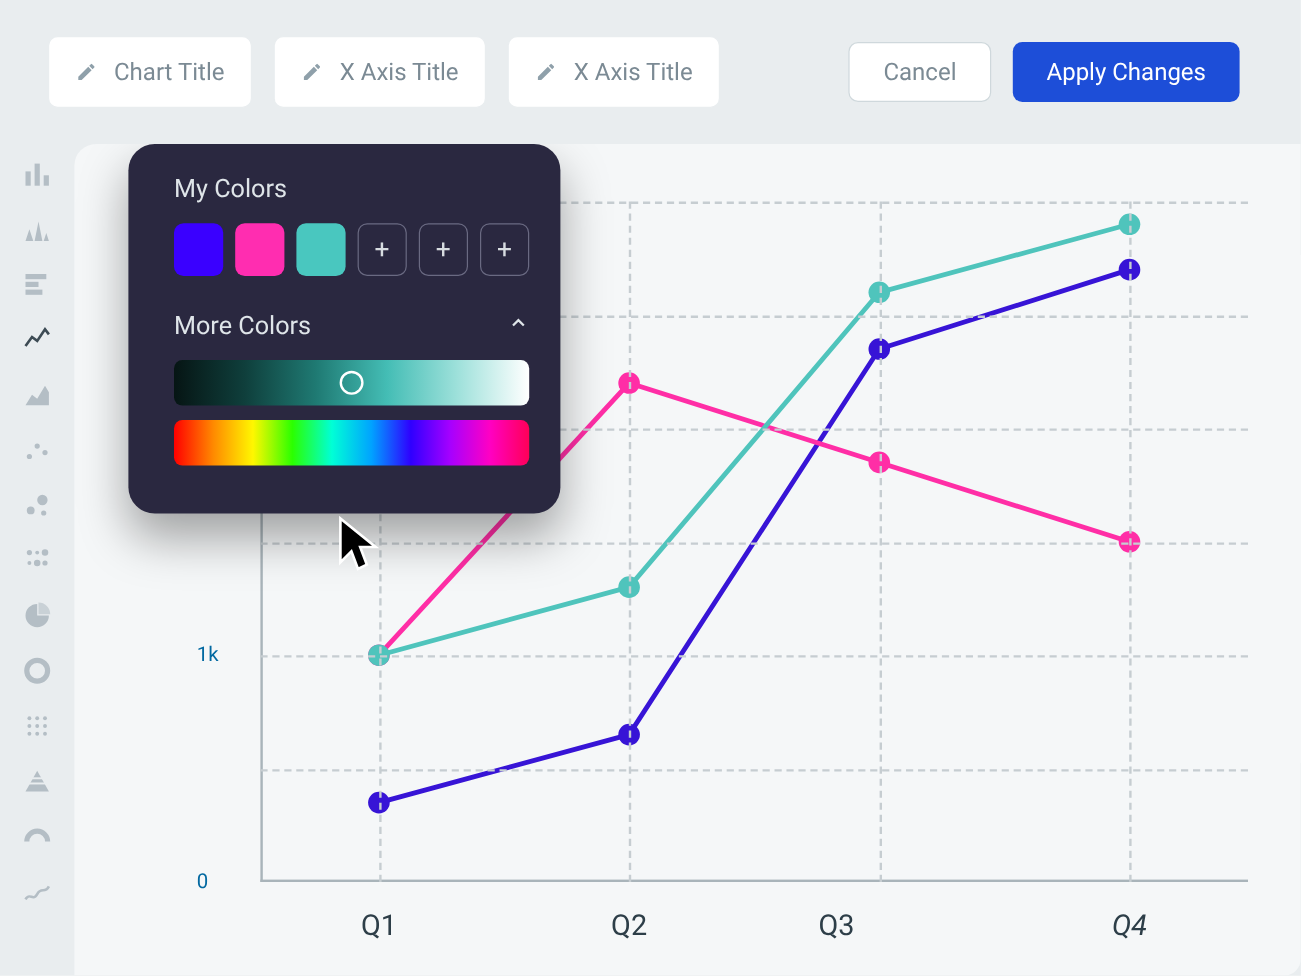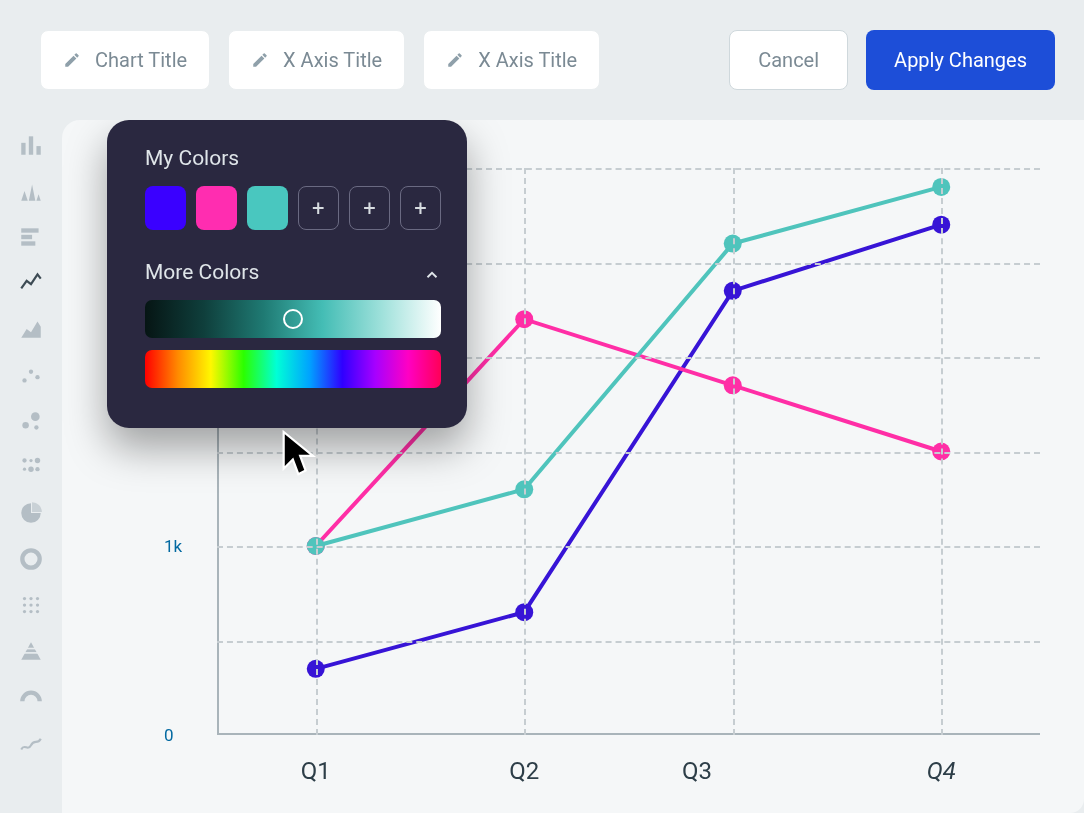--- a/index.html
+++ b/index.html
@@ -1,22 +1,22 @@
 <!DOCTYPE html>
 <html><head>
 <meta charset="utf-8">
 <style>
   *{box-sizing:border-box;margin:0;padding:0;font-family:-apple-system,BlinkMacSystemFont,"Segoe UI",Roboto,Helvetica,Arial,sans-serif;}
   body{background:#e9edef;width:1084px;height:813px;overflow:hidden;border-radius:14px;}
-  .topbar{display:flex;align-items:center;gap:18px;padding:30px 29px 30px 40px;}
+  .topbar{display:flex;align-items:center;gap:18px;padding:30px 51px 30px 40px;}
   .edit-pill{background:#fff;border:1px solid #e9edef;border-radius:8px;height:60px;display:flex;align-items:center;padding:0 22px;gap:14px;cursor:pointer;}
   .edit-pill span{color:#7b8a94;font-size:20px;}
   .pencil{width:18px;height:18px;}
   .spacer{flex:1;}
-  .btn{height:60px;border-radius:8px;font-size:20px;padding:0 28px;display:flex;align-items:center;cursor:pointer;border:none;}
+  .btn{height:50px;border-radius:8px;font-size:20px;padding:0 28px;display:flex;align-items:center;cursor:pointer;border:none;}
   .btn-cancel{background:#fff;border:1.5px solid #cfd8dc;color:#7b8a94;}
   .btn-apply{background:#1d4ed8;color:#fff;}
   .content{display:flex;height:calc(100% - 120px);}
   .sidebar{width:62px;display:flex;flex-direction:column;align-items:center;gap:20px;padding-top:12px;}
   .side-ico{width:26px;height:26px;display:flex;align-items:center;justify-content:center;color:#b4bec5;cursor:pointer;}
   .side-ico.active{color:#3d4b54;}
   .canvas{flex:1;background:#f5f7f8;border-top-left-radius:18px;position:relative;overflow:hidden;}
   
   .chart{position:absolute;left:40px;top:30px;right:24px;bottom:20px;}
   .ylab{position:absolute;left:0;font-size:17px;color:#0369a1;transform:translateY(-50%);}
@@ -29,21 +29,21 @@
   .axis-y{position:absolute;left:0;top:0;bottom:0;border-left:2px solid #a9b4ba;}
   svg.lines{position:absolute;inset:0;width:100%;height:100%;overflow:visible;}
   .pt{r:9;stroke-width:0;}
   .ln{fill:none;stroke-width:4;}
   
   .popover{position:absolute;left:45px;top:0px;width:360px;background:#2a2840;border-radius:22px;padding:26px 26px 28px 38px;box-shadow:0 20px 40px rgba(0,0,0,.35);color:#e9eef1;}
   .pop-h{font-size:21px;margin-bottom:16px;font-weight:400;color:#dfe5e9;}
   .swatch-row{display:flex;gap:10px;margin-bottom:30px;}
   .swatch{width:44px;height:44px;border-radius:8px;cursor:pointer;}
   .swatch.add{background:transparent;border:1.5px solid #6a6a82;display:flex;align-items:center;justify-content:center;color:#d7dce0;font-size:22px;}
-  .more-row{display:flex;align-items:flex-end;justify-content:space-between;margin-bottom:16px;}
+  .more-row{display:flex;align-items:flex-start;justify-content:space-between;margin-bottom:16px;}
   .more-row span{font-size:21px;color:#dfe5e9;}
   .chev{width:18px;height:18px;color:#dfe5e9;}
   .grad{height:38px;border-radius:7px;margin-bottom:12px;position:relative;}
   .grad.shade{background:linear-gradient(90deg,#061514,#0f3f3c,#1f7a73,#44bdb5,#9fe1db,#ffffff);}
   .grad.hue{background:linear-gradient(90deg,#ff0000,#ff8a00,#fff700,#2bff00,#00ffd6,#00a3ff,#2f00ff,#a600ff,#ff00c3,#ff0057);}
   .picker-ring{position:absolute;width:20px;height:20px;border:2.5px solid #fff;border-radius:50%;top:50%;left:50%;transform:translate(-50%,-50%);}
   .cursor{position:absolute;left:218px;top:308px;pointer-events:none;}
 </style>
 </head>
 <body>

